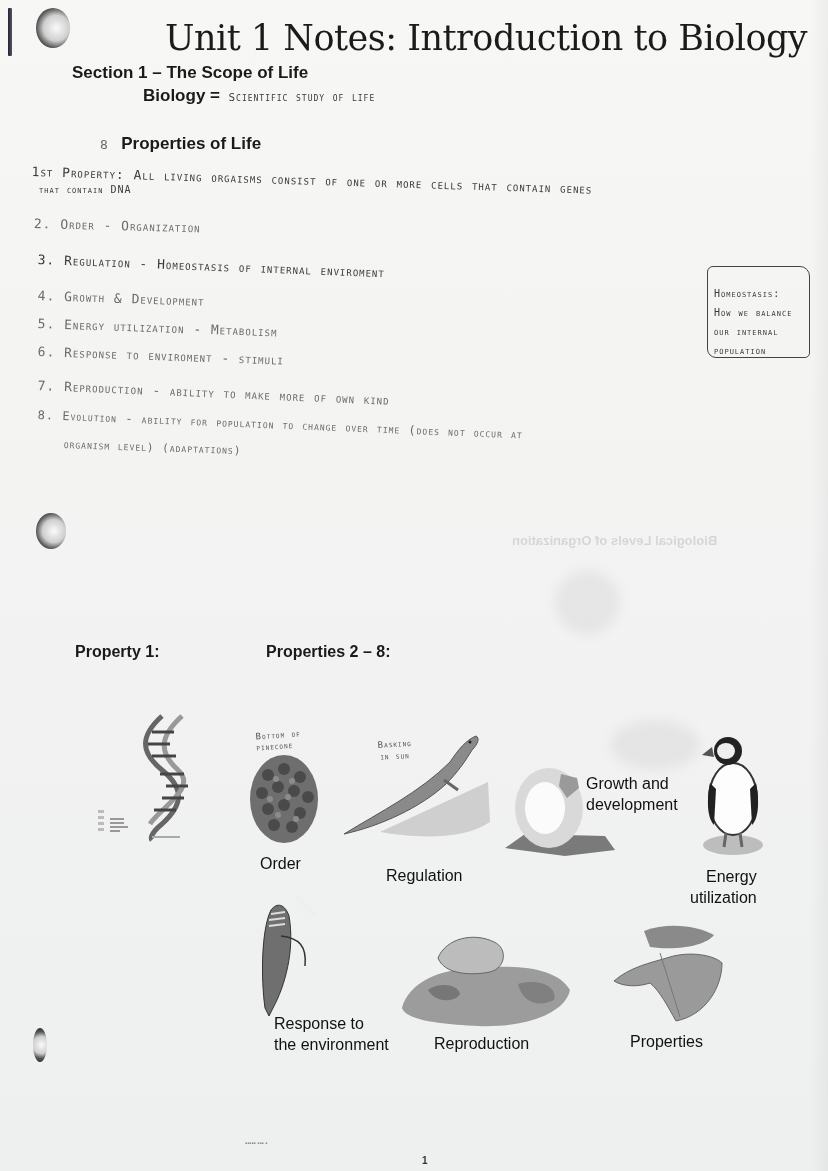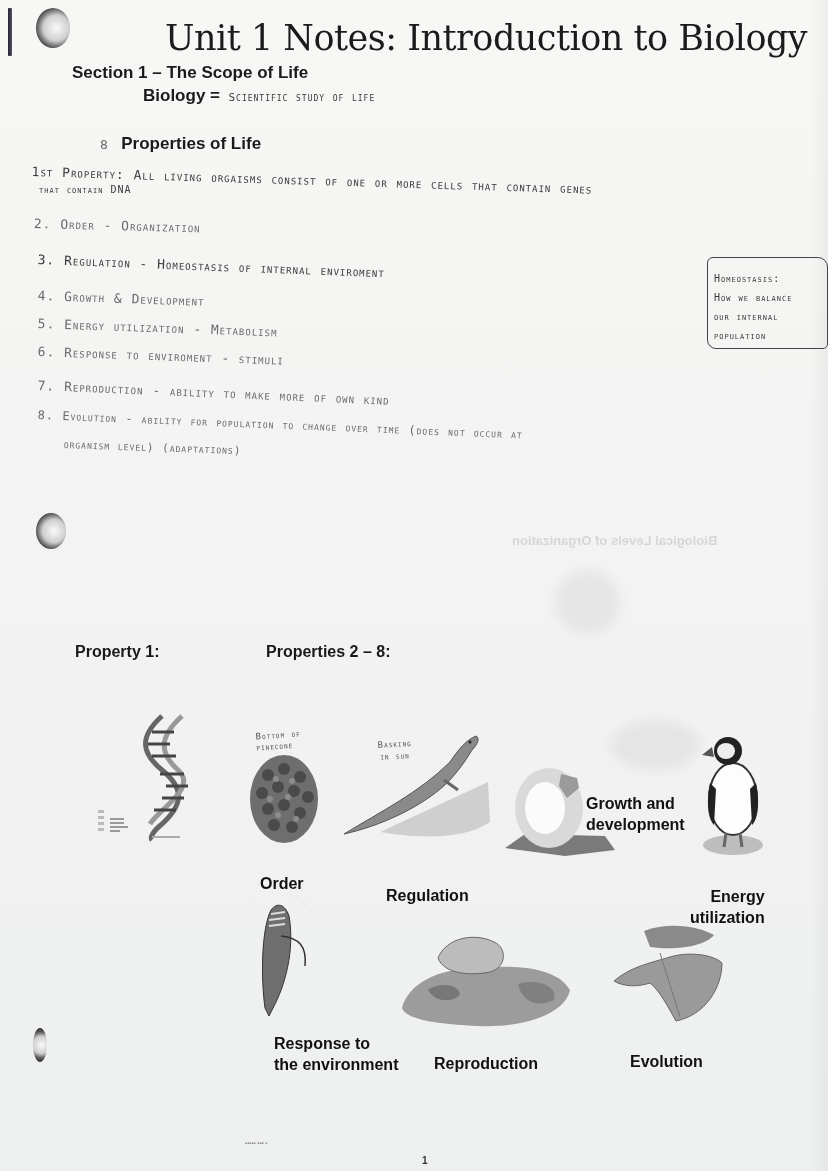--- a/index.html
+++ b/index.html
@@ -6,24 +6,24 @@
   body { width:828px; height:1171px; overflow:hidden; background:#f4f4f2; position:relative; font-family:"Liberation Sans", sans-serif; color:#1a1a1a; }
   .page { position:absolute; inset:0; background:linear-gradient(180deg,#f7f7f5 0%,#f1f2f1 60%,#eef0f0 100%); }
   .edge-left { position:absolute; left:8px; top:8px; width:4px; height:48px; background:linear-gradient(90deg,#223 0%,#556 100%); border-radius:1px; }
   .edge-right { position:absolute; right:0; top:0; width:18px; height:100%; background:linear-gradient(90deg,rgba(0,0,0,0) 0%,rgba(120,120,120,0.08) 100%); }
   .hole { position:absolute; border-radius:50%; background:radial-gradient(circle at 60% 50%, #fafafa 0%, #cfcfcf 45%, #555 70%, #222 100%); }
   .abs { position:absolute; }
   .title { font-family:"DejaVu Serif", serif; font-size:35px; letter-spacing:-0.5px; color:#1b1b1b; white-space:nowrap; }
   .sec { font-weight:bold; font-size:17px; white-space:nowrap; }
   .hand { font-family:"DejaVu Sans Mono", monospace; color:#3a3a3a; white-space:nowrap; font-variant:small-caps; letter-spacing:1px; }
   .hand.light { color:#6b6b6b; }
-  .callout { position:absolute; left:707px; top:257px; width:121px; height:92px; border:1.5px solid #444; border-radius:6px 10px 5px 9px; padding:11px 6px; box-sizing:border-box; }
+  .callout { position:absolute; left:707px; top:266px; width:103px; height:92px; border:1.5px solid #444; border-radius:6px 10px 5px 9px; padding:17px 6px; box-sizing:border-box; }
   .callout .hand { font-size:10px; line-height:19px; display:block; }
   .label { font-family:"Liberation Sans", sans-serif; font-size:17px; color:#111; white-space:nowrap; line-height:21px; }
-  .cap { font-weight:bold; font-size:16px;margin-top:20px; }
+  .cap { font-weight:normal; font-size:16px; }
   .ghost { position:absolute; color:rgba(0,0,0,0.12); font-weight:bold; font-size:13px; transform:scaleX(-1); white-space:nowrap; }
   .ghost-blob { position:absolute; border-radius:50%; background:rgba(0,0,0,0.05); filter:blur(6px); }
   .footer-tiny { font-size:6px; color:#888; }
 </style>
 </head>
 <body>
 
 <div class="page">
   <div class="edge-left"></div>
   <div class="edge-right"></div>
@@ -206,17 +206,17 @@
   </div>
   <div class="abs label cap" style="left:434px;top:1033px;">Reproduction</div>
 
   <div class="abs" style="left:610px;top:917px;width:120px;height:105px;">
     <svg width="120" height="105" viewBox="0 0 120 105">
       <path d="M34 14 C60 4, 90 10, 104 18 C96 28, 70 34, 40 30 Z" fill="#8a8a8a"></path>
       <path d="M4 64 C20 50, 40 46, 60 40 C80 34, 104 38, 112 46 C112 70, 96 98, 66 104 C58 90, 50 74, 40 66 C28 70, 14 70, 4 64 Z" fill="#9a9a9a" stroke="#666" stroke-width="1"></path>
       <line x1="50" y1="36" x2="70" y2="100" stroke="#777" stroke-width="1"></line>
     </svg>
   </div>
-  <div class="abs label cap" style="left:630px;top:1031px;">Evolution</div>
+  <div class="abs label cap" style="left:630px;top:1031px;">Properties</div>
 
   <div class="abs footer-tiny" style="left:245px;top:1140px;">▪▪▪▪▪ ▪▪▪ ▪</div>
   <div class="abs" style="left:422px;top:1155px;font-size:10px;font-weight:bold;color:#333;">1</div>
 </div>
 
 </body></html>

